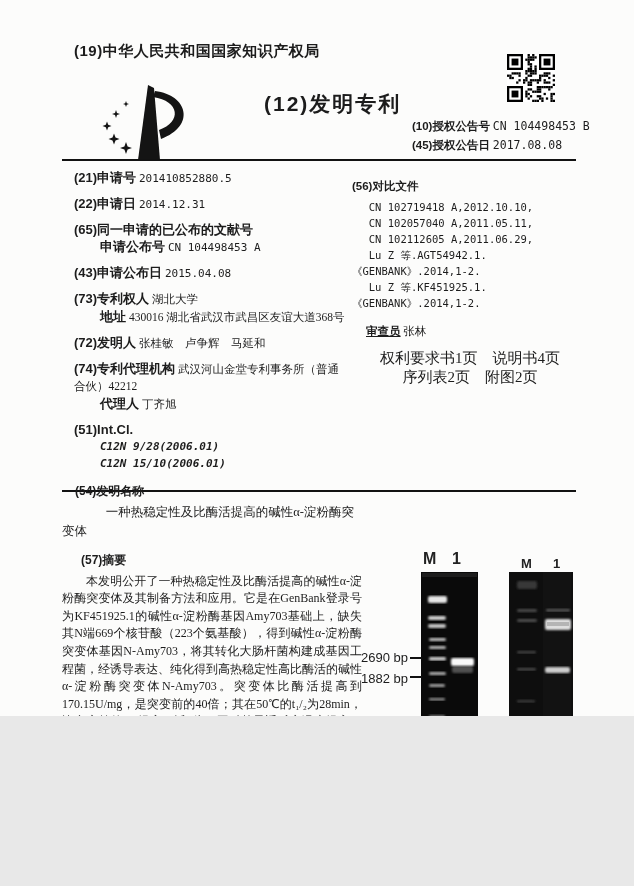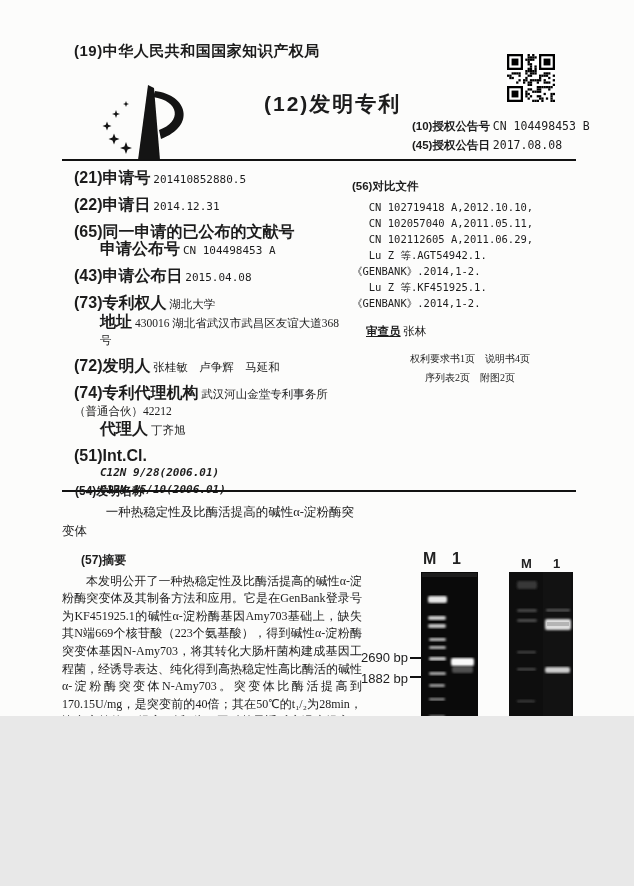--- a/index.html
+++ b/index.html
@@ -12,26 +12,26 @@
         font-family:"Liberation Sans", sans-serif;}
   .doc-title{left:264px;top:90px;font-size:21px;font-weight:bold;letter-spacing:2px;
         font-family:"Liberation Sans", sans-serif;}
   .pub-row{left:412px;font-size:11.5px;white-space:nowrap;}
   .pub-row .lbl{font-weight:bold;font-family:"Liberation Sans", sans-serif;}
   .pub-row .val{font-family:"DejaVu Sans Mono", monospace;font-size:11.5px;}
   .hrule{left:62px;width:514px;height:2px;background:#121212;}
   .col-l{left:74px;top:169px;width:276px;font-size:11.5px;line-height:17px;}
   .col-r{left:352px;top:169px;width:236px;font-size:11px;line-height:16.5px;}
   .field{margin-bottom:8px;}
-  .field .lbl{font-weight:bold;font-family:"Liberation Sans", sans-serif;font-size:16px;}
+  .field .lbl{font-weight:bold;font-family:"Liberation Sans", sans-serif;font-size:13px;}
   .field .val{font-family:"DejaVu Sans Mono", monospace;font-size:11px;}
   .sub{padding-left:26px;}
   .intcl{font-style:italic;font-weight:bold;font-family:"DejaVu Sans Mono", monospace;font-size:11px;}
   .ref{font-family:"DejaVu Sans Mono", monospace;font-size:10.5px;line-height:16px;text-indent:1.6em;}
-  .pages{margin-top:10px;text-align:center;font-size:10px;line-height:19px;}
+  .pages{margin-top:10px;text-align:center;font-size:15px;line-height:19px;}
   .sec-label{font-weight:bold;font-family:"Liberation Sans", sans-serif;font-size:12px;}
   .title-sec{left:62px;top:482px;width:300px;font-size:12.5px;line-height:19px;}
   .title-sec .sec-label{margin-left:13px;}
   .title-text{text-indent:3.5em;margin:2px 0 0 0;}
   .abs-sec{left:62px;top:552px;width:300px;font-size:12px;line-height:17.6px;}
   .abs-sec .sec-label{margin-left:19px;}
   .abs-text{margin:3px 0 0 0;text-align:justify;text-indent:2em;}
   .lane-label{font-family:"Liberation Sans", sans-serif;font-weight:bold;color:#222;}
   .bp-label{font-family:"Liberation Sans", sans-serif;font-size:13px;white-space:nowrap;}
   .bp-dash{height:2px;background:#111;}

